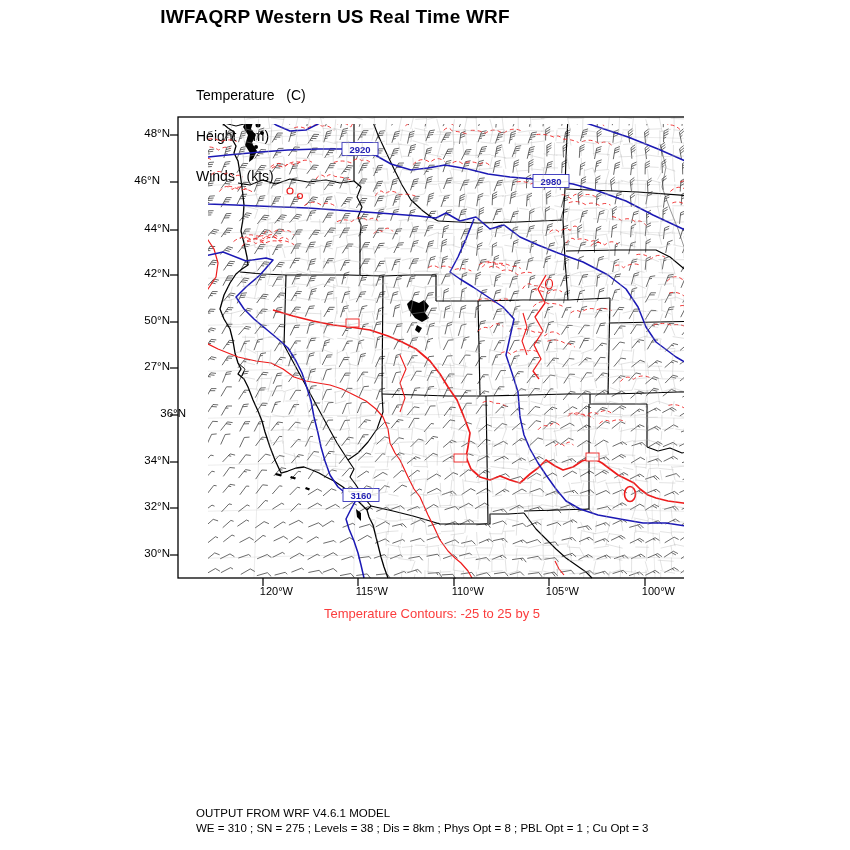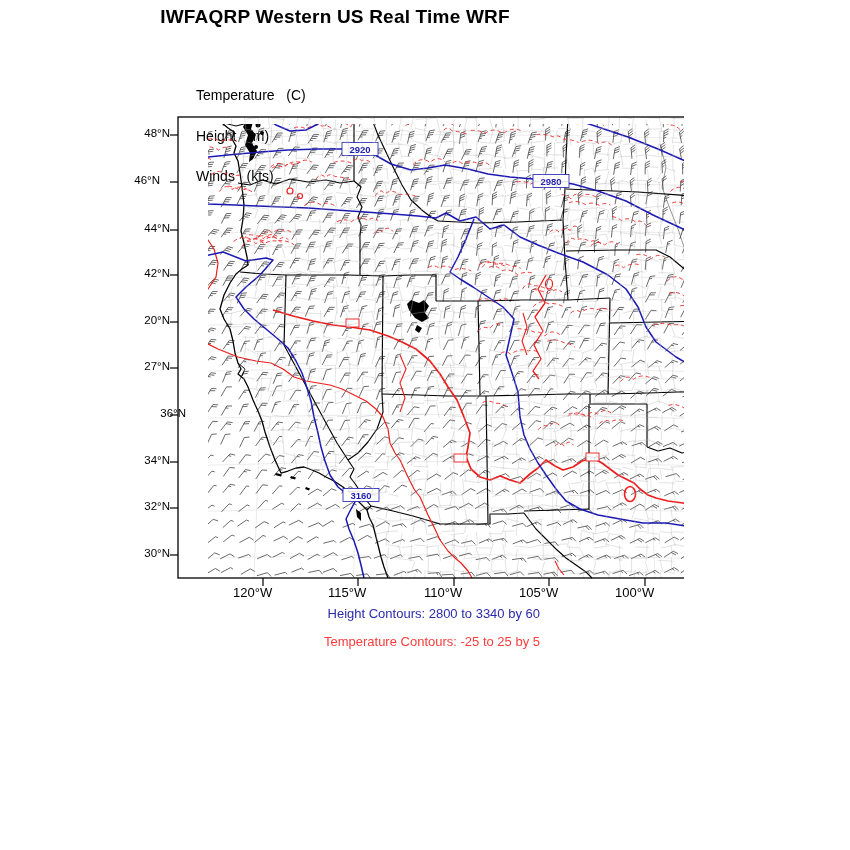--- a/index.html
+++ b/index.html
@@ -7,21 +7,21 @@
         font-family:"Liberation Sans",sans-serif;color:#000;}
   .title{position:absolute;left:150px;top:6px;width:370px;text-align:center;
          font-size:19px;font-weight:bold;letter-spacing:.2px;}
   .initblock{position:absolute;right:142px;top:8px;text-align:right;font-size:11px;line-height:14px;}
   .initblock .init{font-weight:bold;}
   .legend{position:absolute;left:196px;top:62px;font-size:14px;line-height:13.5px;white-space:pre;}
   .notes{position:absolute;right:144px;top:606px;text-align:right;font-size:13px;}
   .notes div{margin-bottom:13px;}
   .footer{position:absolute;left:196px;top:806px;font-size:11.5px;line-height:15px;}
   .latlab{position:absolute;width:44px;text-align:right;font-size:11.5px;}
-  .lonlab{position:absolute;width:60px;text-align:left;font-size:13px;}
+  .lonlab{position:absolute;width:60px;text-align:right;font-size:11px;}
   svg{position:absolute;left:148px;top:110px;}
   text.cl{font-family:"Liberation Sans",sans-serif;font-weight:bold;}
 </style>
 </head>
 <body>
 <div class="page">
 
 <div class="title">IWFAQRP Western US Real Time WRF</div>
 <div class="legend">
   <div>Temperature   (C)</div>
@@ -209,32 +209,35 @@
       <line x1="306" y1="468" x2="306" y2="476" stroke="#000" stroke-width="1.2"></line>
       <line x1="401" y1="468" x2="401" y2="476" stroke="#000" stroke-width="1.2"></line>
       <line x1="497" y1="468" x2="497" y2="476" stroke="#000" stroke-width="1.2"></line>
     </svg>
 
 <div id="ticklabels">
       <span class="latlab" style="left: 126px; top: 127px;">48°N</span>
       <span class="latlab" style="left: 116px; top: 174px;">46°N</span>
       <span class="latlab" style="left: 126px; top: 222px;">44°N</span>
       <span class="latlab" style="left: 126px; top: 267px;">42°N</span>
-      <span class="latlab" style="left: 126px; top: 314px;">20°N</span>
+      <span class="latlab" style="left: 126px; top: 314px;">50°N</span>
       <span class="latlab" style="left: 126px; top: 360px;">27°N</span>
       <span class="latlab" style="left: 142px; top: 407px;">36°N</span>
       <span class="latlab" style="left: 126px; top: 454px;">34°N</span>
       <span class="latlab" style="left: 126px; top: 500px; text-align: right;">32°N</span>
       <span class="latlab" style="left: 126px; top: 547px;">30°N</span>
       <span class="lonlab" style="left: 233px; top: 585px;">120°W</span>
       <span class="lonlab" style="left: 328px; top: 585px;">115°W</span>
       <span class="lonlab" style="left: 424px; top: 585px;">110°W</span>
       <span class="lonlab" style="left: 519px; top: 585px;">105°W</span>
       <span class="lonlab" style="left: 615px; top: 585px;">100°W</span>
     </div>
 
 <div class="notes">
-  <div id="noteH" style="color: rgb(43, 43, 170);">Height Contours: 2800 to 3340 by 60</div>
   <div id="noteT" style="color: rgb(251, 60, 60);">Temperature Contours: -25 to 25 by 5</div>
 </div>
 
+<div class="footer">
+  <div>OUTPUT FROM WRF V4.6.1 MODEL</div>
+  <div>WE = 310 ; SN = 275 ; Levels = 38 ; Dis = 8km ; Phys Opt = 8 ; PBL Opt = 1 ; Cu Opt = 3</div>
+</div>
 
 </div>
 
 </body></html>

